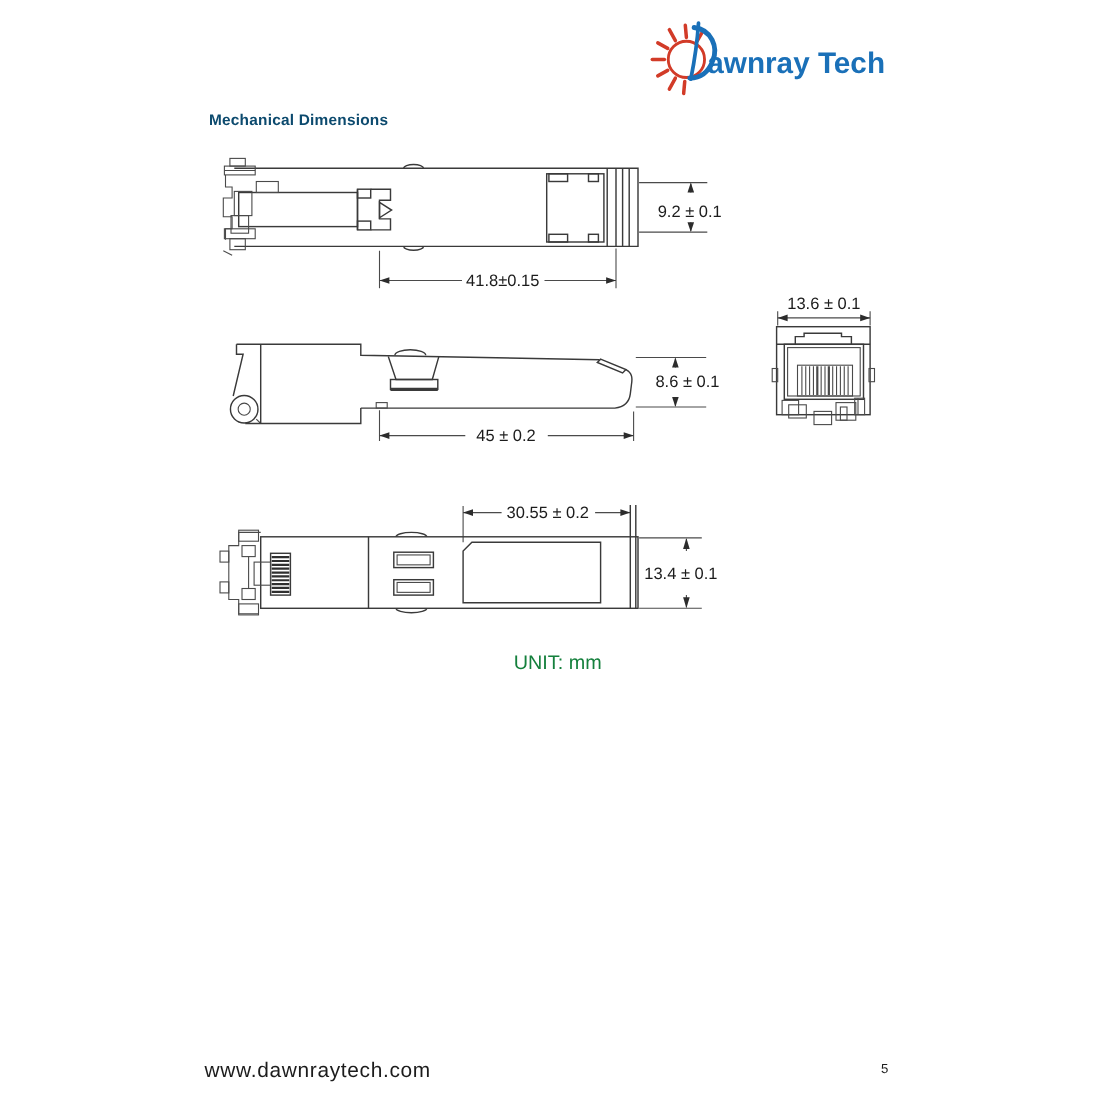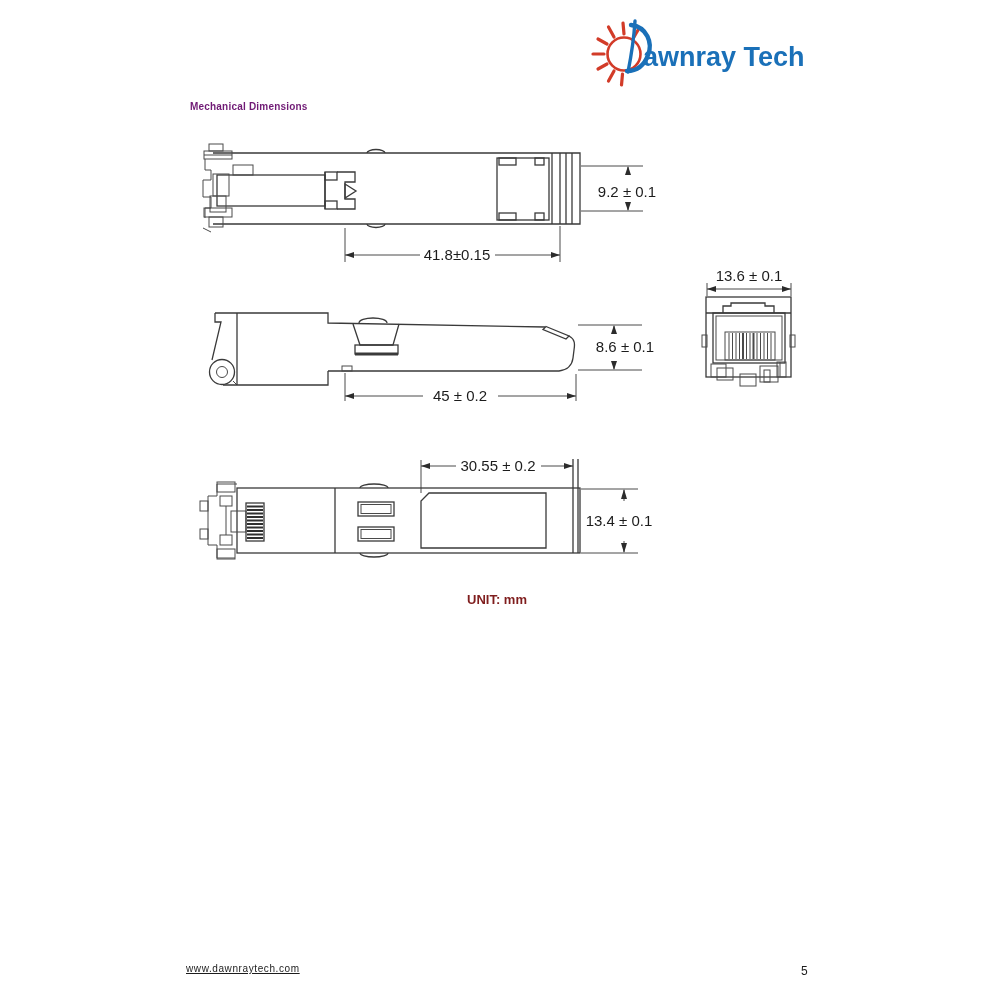--- a/index.html
+++ b/index.html
@@ -1,21 +1,21 @@
 <!DOCTYPE html>
 <html><head>
 <meta charset="utf-8">
 <style>
   html,body{margin:0;padding:0;}
   body{width:1000px;height:1000px;background:#ffffff;position:relative;
        font-family:"Liberation Sans", sans-serif;overflow:hidden;}
   .abs{position:absolute;}
-  .heading{font-size:10px;font-weight:bold;color:#701a75;letter-spacing:.2px;}
-  .unit{font-size:13px;font-weight:bold;color:#7f1d1d;}
-  .footer-url{font-size:10px;color:#1c1c1c;letter-spacing:.6px;text-decoration:underline;}
+  .heading{font-size:14px;font-weight:bold;color:#0c4a6e;letter-spacing:.2px;}
+  .unit{font-size:18px;font-weight:normal;color:#15803d;}
+  .footer-url{font-size:19px;color:#1c1c1c;letter-spacing:.6px;}
   .page-num{font-size:12px;color:#1c1c1c;}
   svg{display:block;}
   svg .ln{stroke:#3a3a3a;stroke-width:1.3;fill:none;}
   svg .thin{stroke:#4a4a4a;stroke-width:1;fill:none;}
   svg .arrow{fill:#2c2c2c;stroke:none;}
   svg text.dim{font-family:"Liberation Sans",sans-serif;font-size:15px;fill:#1c1c1c;}
   .brand-text{font-family:"Liberation Sans",sans-serif;font-weight:bold;}
 </style>
 </head>
 <body>

